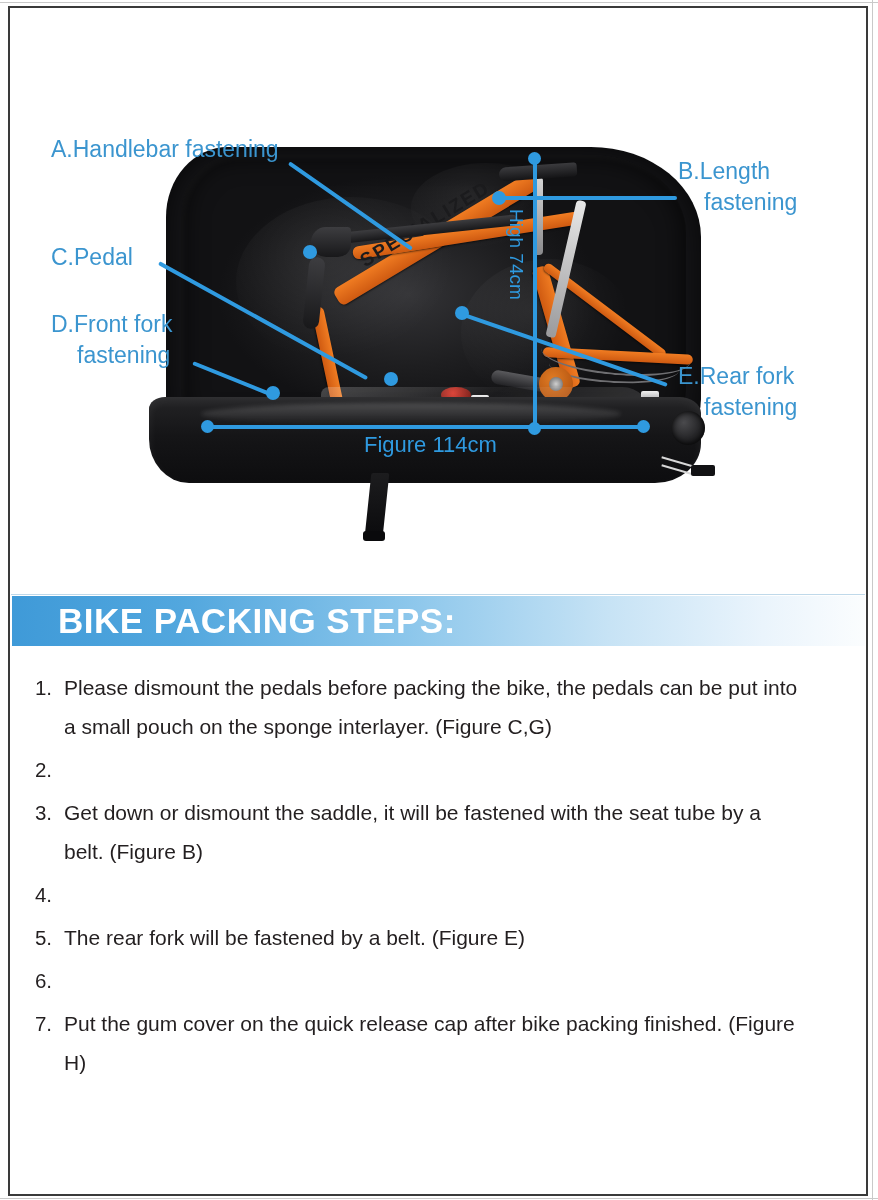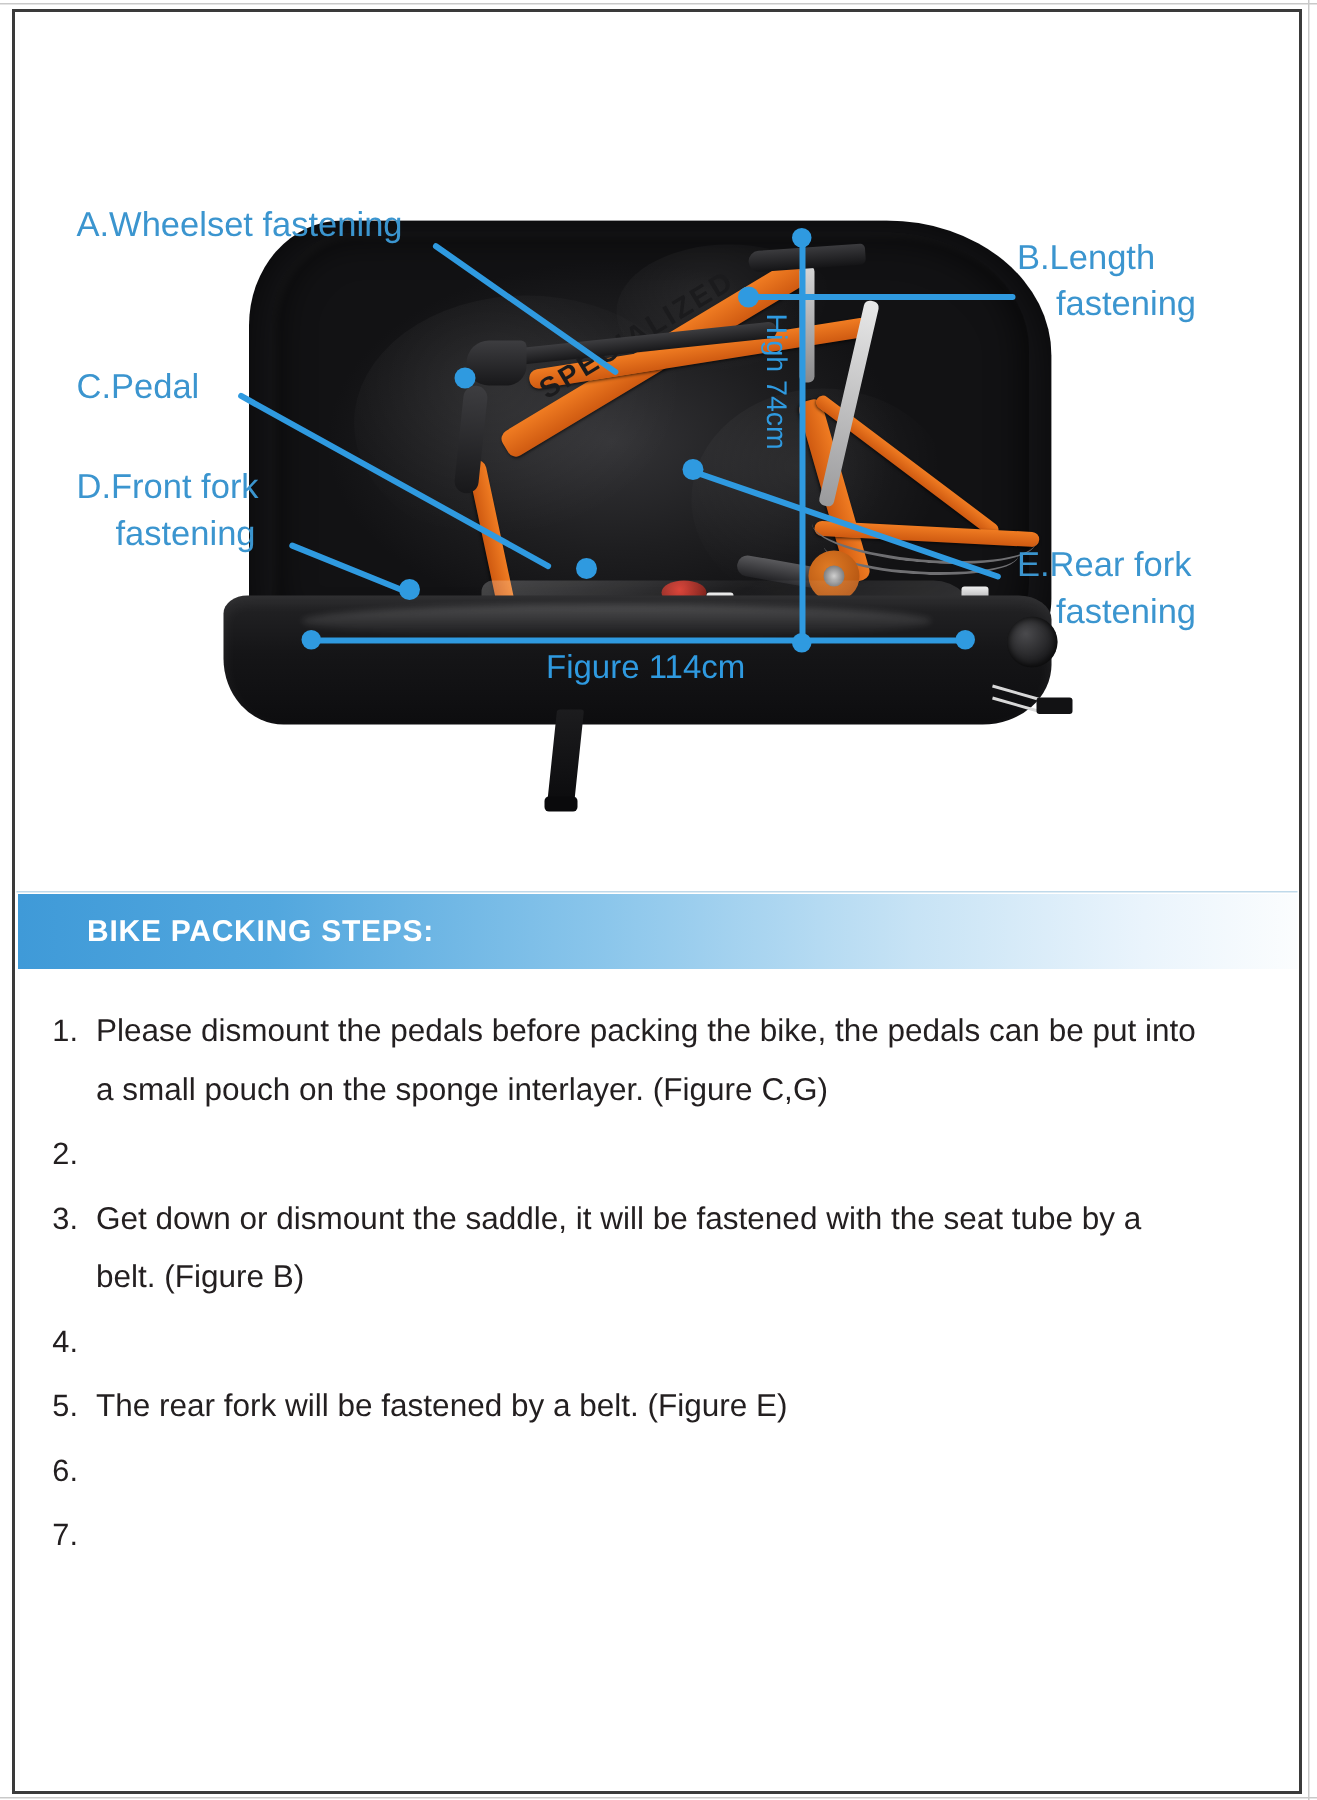--- a/index.html
+++ b/index.html
@@ -330,21 +330,21 @@
     left: 12px;
     top: 596px;
     width: 853px;
     height: 50px;
     background: linear-gradient(to right, #3f9ad8 0%, #52a7de 20%, #8bc6eb 46%, #c7e3f5 70%, #eaf4fc 88%, #fbfdfe 100%);
     display: flex;
     align-items: center;
   }
   #steps-header-title {
     color: #ffffff;
-    font-size: 20px;
+    font-size: 35px;
     font-weight: bold;
     letter-spacing: .5px;
     margin-left: 46px;
     font-family: "Liberation Sans", sans-serif;
   }
   #steps-list {
     position: absolute;
     left: 12px;
     top: 668px;
     width: 850px;
@@ -436,21 +436,21 @@
     <div class="mline" style="left:522px; top:148px; width:4px; height:272px;"></div>
     <div class="mdot" style="left:517px; top:143px;"></div>
     <div class="mdot" style="left:517px; top:413px;"></div>
     <div class="mtext" style="left:516px; top:200px; transform: rotate(90deg); transform-origin: left top;">High 74cm</div>
 
     <div class="mline" style="left:196px; top:416px; width:436px; height:4px;"></div>
     <div class="mdot" style="left:190px; top:411px;"></div>
     <div class="mdot" style="left:626px; top:411px;"></div>
     <div class="mtext" style="left:353px; top:423px; font-size:22px;">Figure 114cm</div>
 
-    <div class="callout" style="left:40px; top:125px;">A.Wheelset fastening</div>
+    <div class="callout" style="left:40px; top:125px;">A.Handlebar fastening</div>
     <div class="leader" style="left:278px; top:152px; width:150px; transform: rotate(35deg);"></div>
     <div class="leader-dot" style="left:292px; top:236px;"></div>
 
     <div class="callout" style="left:667px; top:147px;">B.Length</div>
     <div class="callout indent2" style="left:667px; top:178px;">fastening</div>
     <div class="leader" style="left:488px; top:187px; width:178px;"></div>
     <div class="leader-dot" style="left:481px; top:182px;"></div>
 
     <div class="callout" style="left:40px; top:233px;">C.Pedal</div>
     <div class="leader" style="left:148px; top:252px; width:238px; transform: rotate(29deg);"></div>
@@ -491,16 +491,17 @@
     </li>
     <li class="step">
       <span class="step-num">5.</span>
       <span class="step-text">The rear fork will be fastened by a belt. (Figure E)</span>
     </li>
     <li class="step">
       <span class="step-num">6.</span>
     </li>
     <li class="step">
       <span class="step-num">7.</span>
+      <span class="step-text">Put the gum cover on the quick release cap after bike packing finished. (Figure H)</span>
     </li>
   </ol>
 
 </div>
 
 </body></html>

